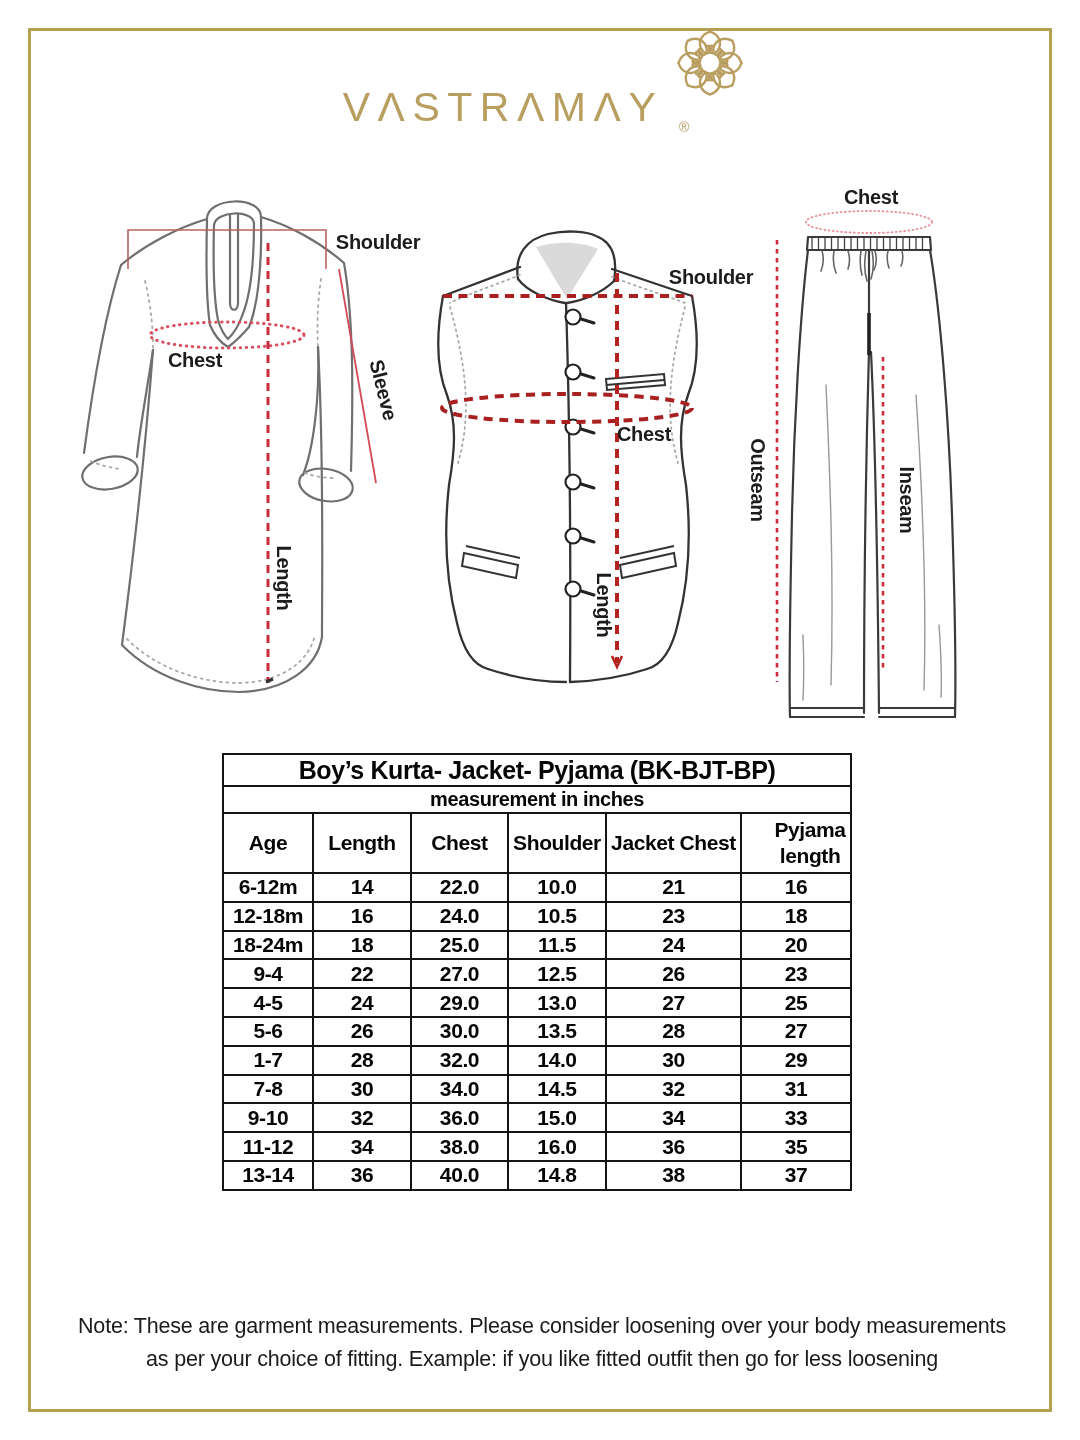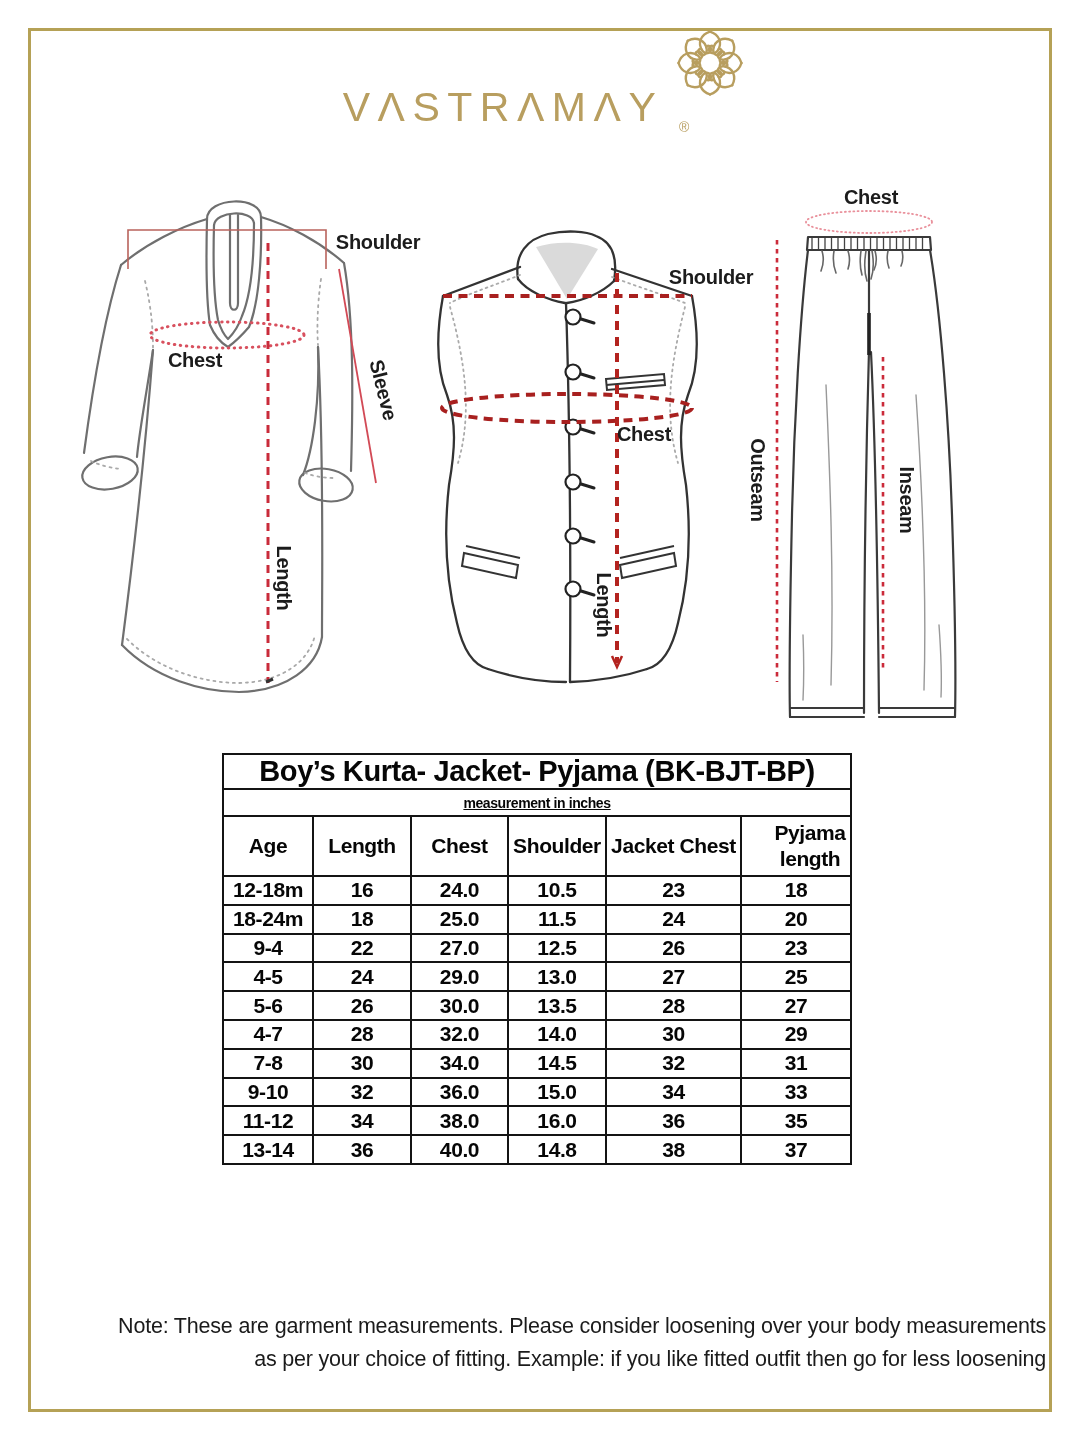--- a/index.html
+++ b/index.html
@@ -23,28 +23,28 @@
   .dlabel.r90{transform:translate(-50%,-50%) rotate(90deg);}
   .dlabel.r76{transform:translate(-50%,-50%) rotate(76deg);}
   #kurta{left:55px;top:185px;width:375px;height:560px;}
   #jacket{left:430px;top:195px;width:350px;height:550px;}
   #pyjama{left:730px;top:155px;width:330px;height:595px;}
 
   
   table.size-table{position:absolute;left:222px;top:753px;width:628px;border-collapse:collapse;table-layout:fixed;
     color:#060606;font-weight:bold;letter-spacing:-0.4px;}
   table.size-table th,table.size-table td{border:2px solid #141414;text-align:center;vertical-align:middle;padding:0;background:#fff;}
-  th.t-title{font-size:29px;height:30px;margin-top:48px;}
-  th.t-sub{font-size:14px;height:25px;text-decoration:underline;}
+  th.t-title{font-size:25px;height:30px;margin-top:48px;}
+  th.t-sub{font-size:20px;height:25px;}
   th.t-col{font-size:21px;height:58px;vertical-align:bottom;padding-bottom:5px;line-height:26px;white-space:nowrap;}
   th.t-col.wrap{white-space:normal;padding-left:28px;}
   tbody td{font-size:21px;height:26.8px;}
 
   
-  .note{position:absolute;left:38px;right:34px;top:1288px;text-align:right;font-size:21.5px;line-height:33px;color:#1b1b1b;letter-spacing:-0.2px;}
+  .note{position:absolute;left:38px;right:34px;top:1288px;text-align:center;font-size:21.5px;line-height:33px;color:#1b1b1b;letter-spacing:-0.2px;}
 </style>
 </head>
 <body>
 
 <div class="page">
 
   <div class="gold-frame"></div>
 
   <header class="brand">
     <div class="brand-inner">
@@ -225,20 +225,28 @@
         <th class="t-col">Age</th>
         <th class="t-col">Length</th>
         <th class="t-col">Chest</th>
         <th class="t-col">Shoulder</th>
         <th class="t-col">Jacket Chest</th>
         <th class="t-col wrap">Pyjama length</th>
       </tr>
     </thead>
     <tbody>
         <tr>
+          <td>6-12m</td>
+          <td>14</td>
+          <td>22.0</td>
+          <td>10.0</td>
+          <td>21</td>
+          <td>16</td>
+        </tr>
+        <tr>
           <td>12-18m</td>
           <td>16</td>
           <td>24.0</td>
           <td>10.5</td>
           <td>23</td>
           <td>18</td>
         </tr>
         <tr>
           <td>18-24m</td>
           <td>18</td>
@@ -265,21 +273,21 @@
         </tr>
         <tr>
           <td>5-6</td>
           <td>26</td>
           <td>30.0</td>
           <td>13.5</td>
           <td>28</td>
           <td>27</td>
         </tr>
         <tr>
-          <td>4-7</td>
+          <td>1-7</td>
           <td>28</td>
           <td>32.0</td>
           <td>14.0</td>
           <td>30</td>
           <td>29</td>
         </tr>
         <tr>
           <td>7-8</td>
           <td>30</td>
           <td>34.0</td>

